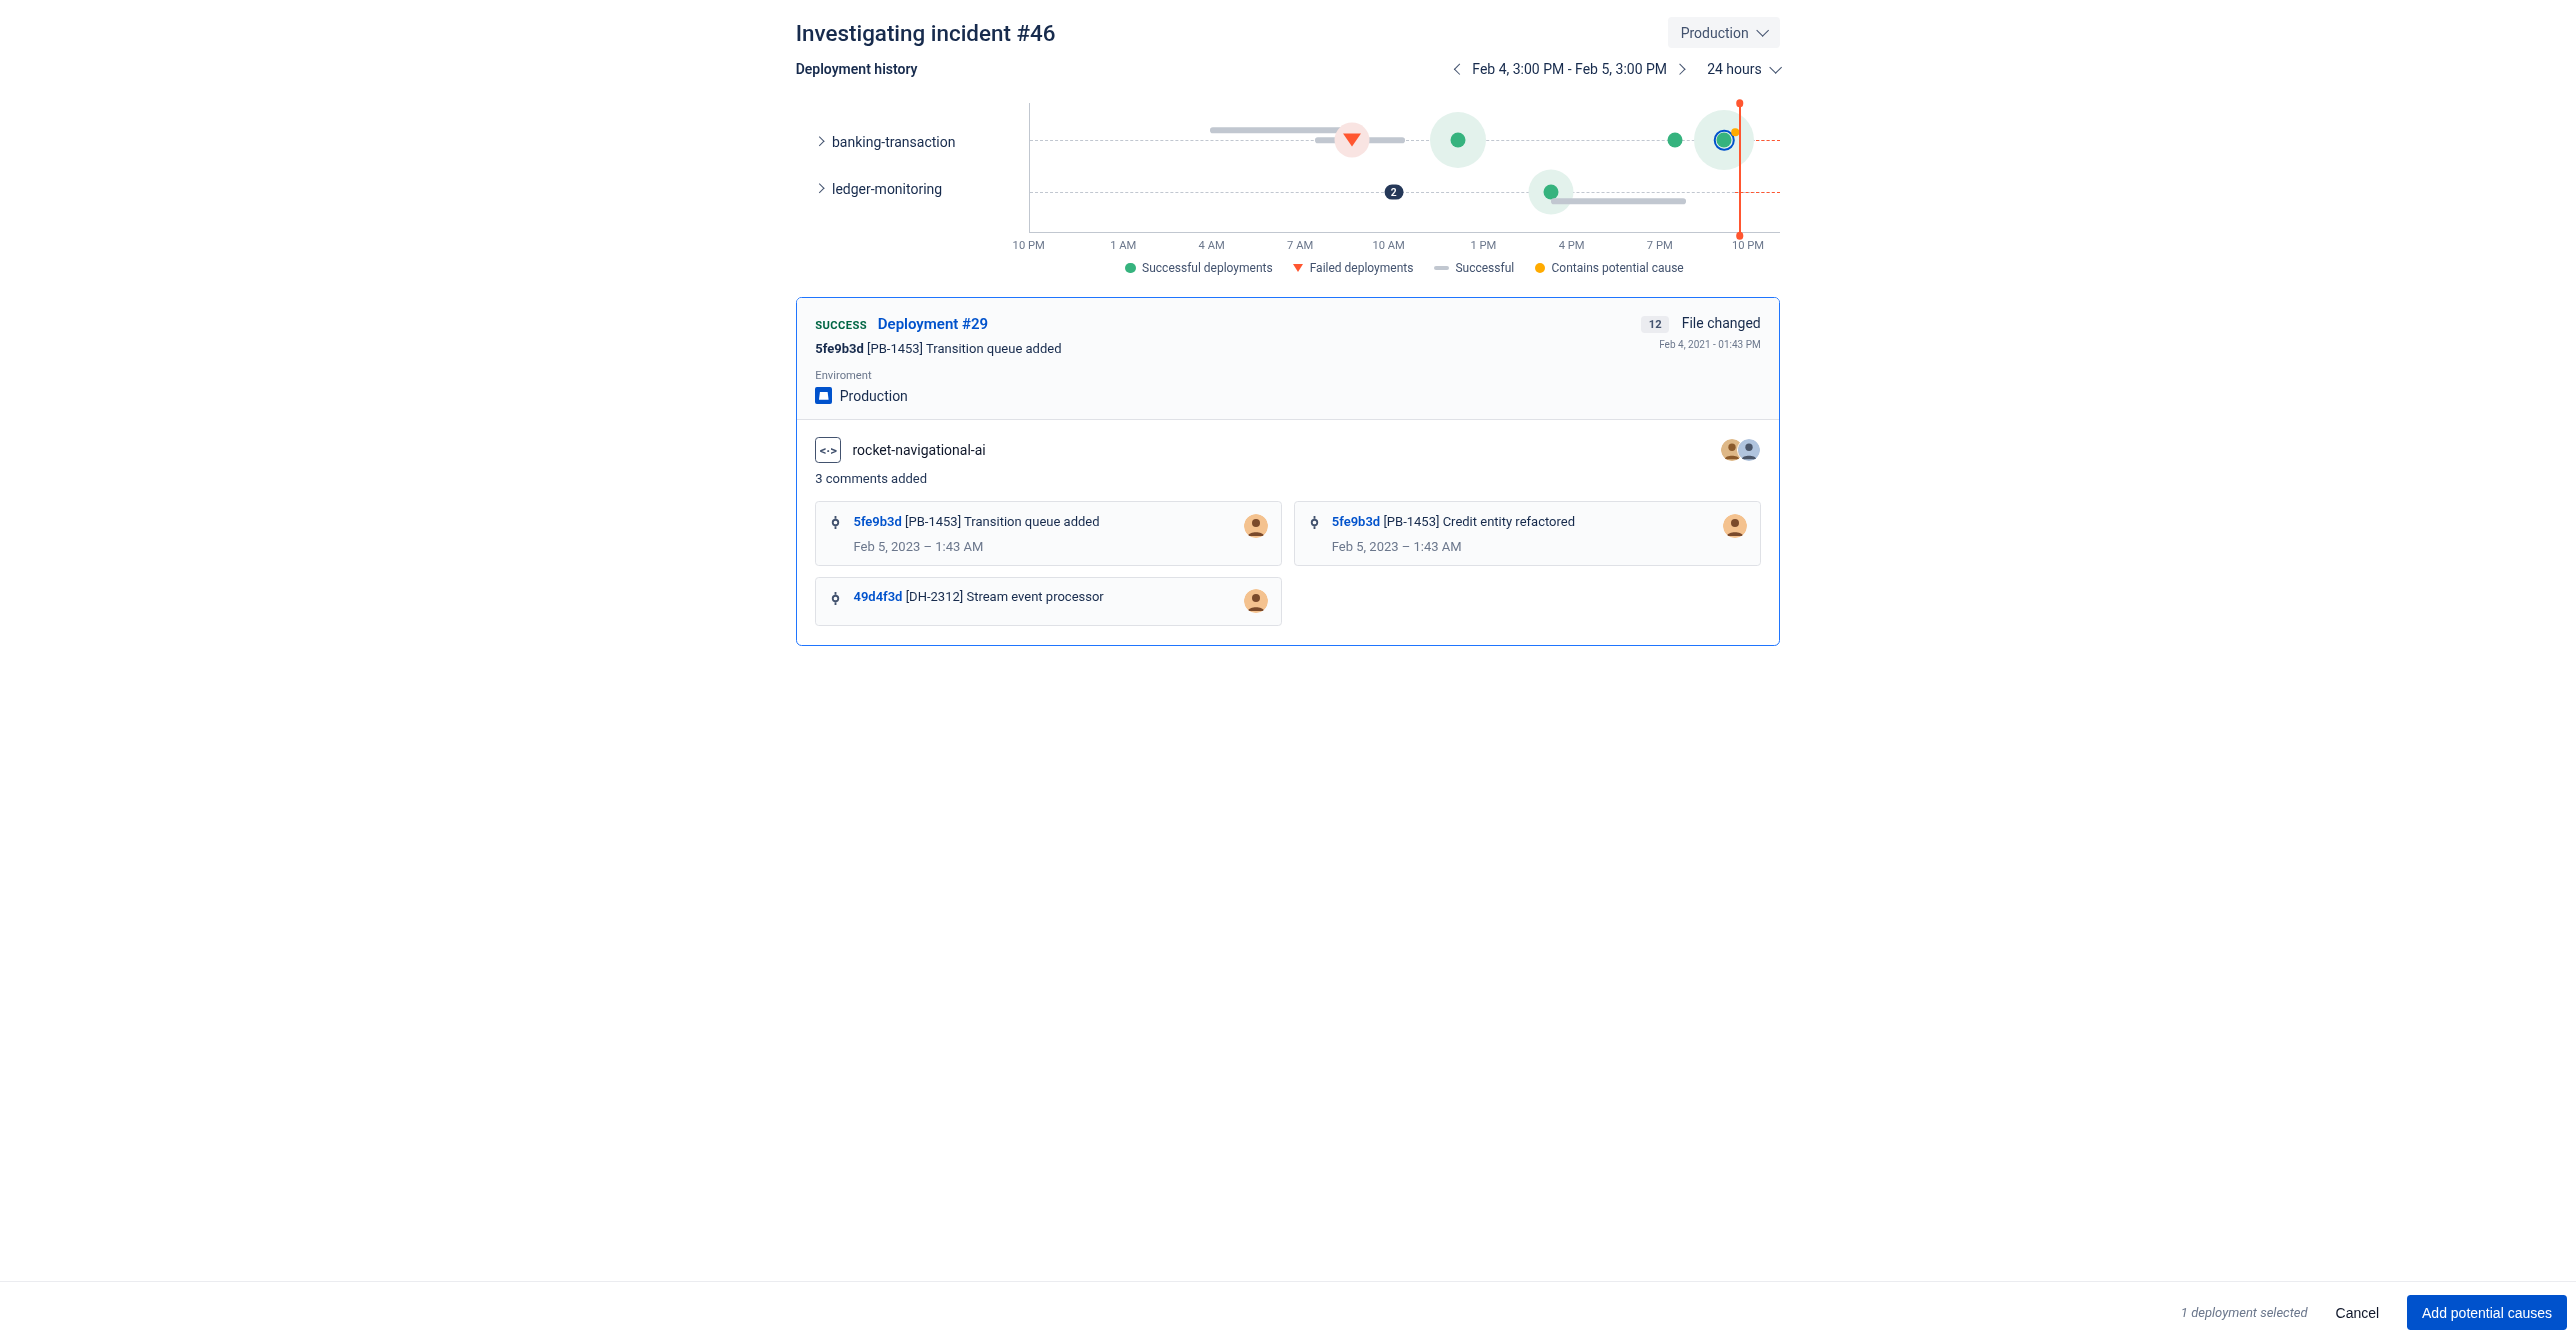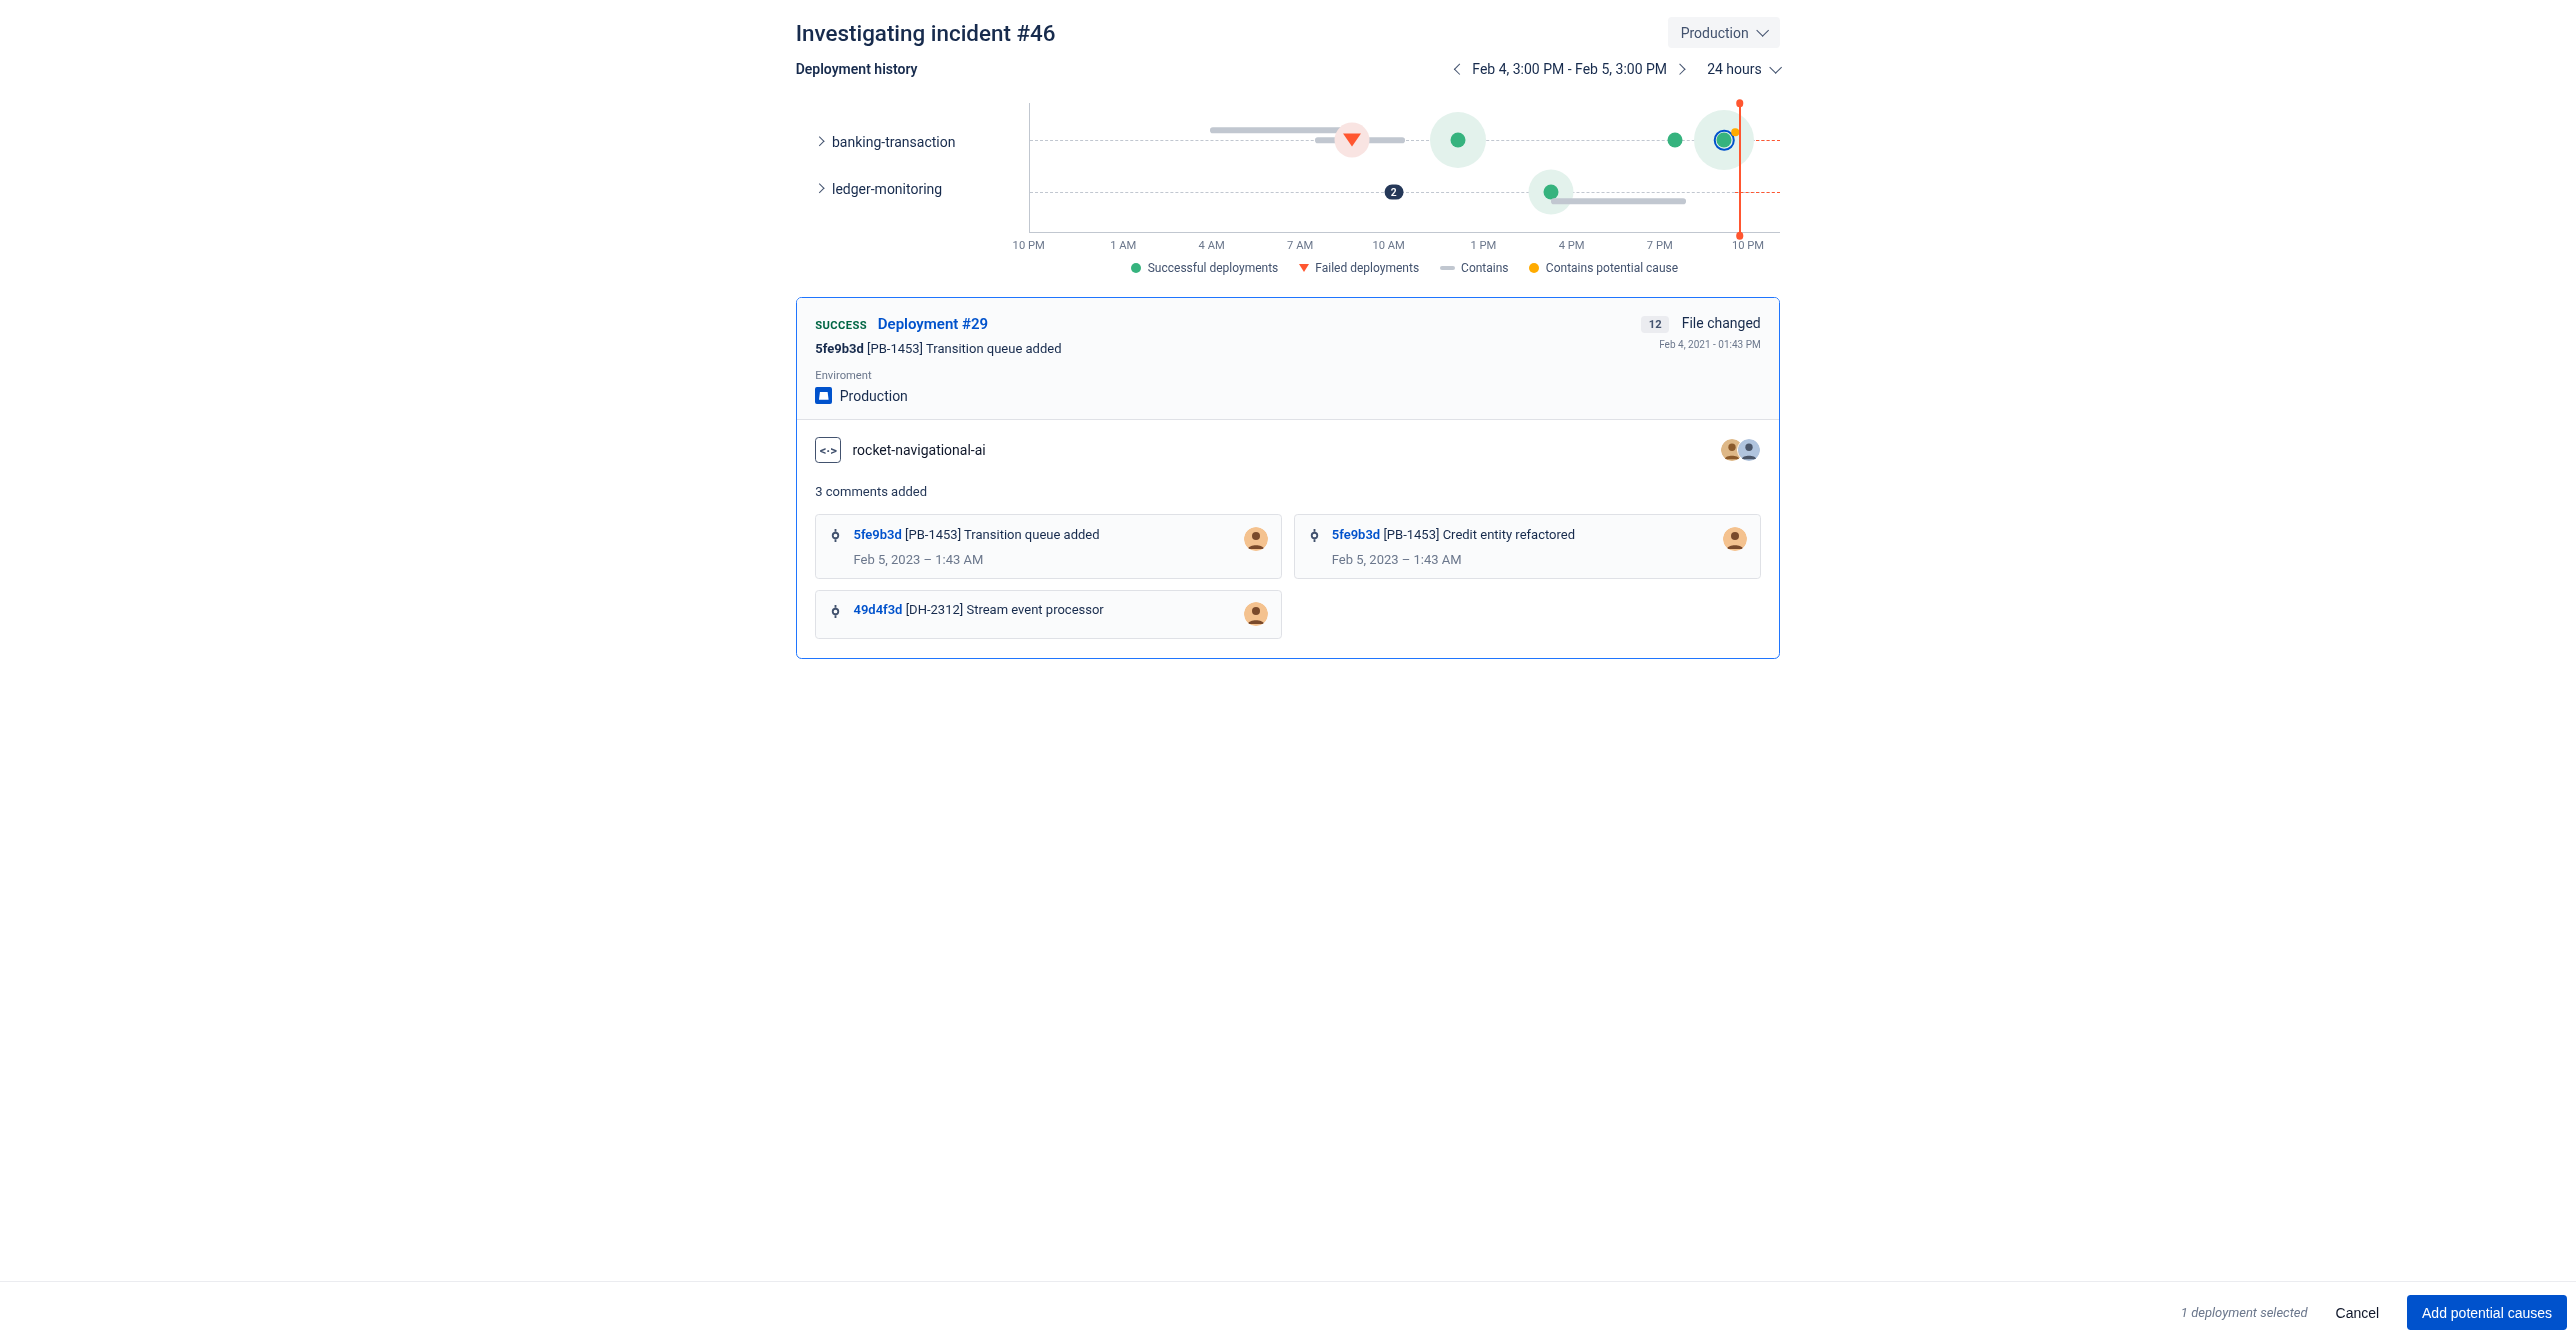--- a/index.html
+++ b/index.html
@@ -341,21 +341,21 @@
   .avatars { display:flex; }
   .avatar {
     width: 24px; height: 24px;
     border-radius: 50%;
     border: 1.9px solid #fff;
     margin-left: -7.5px;
     overflow:hidden;
   }
   .avatar svg { width:100%; height:100%;}
   .comments-count {
-    margin-top: 21px;
+    margin-top: 8px;
     font-size: 13px;
     color: #253858;
   }
   .commit-cards {
     margin-top: 15px;
     display: grid;
     grid-template-columns: 1fr 1fr;
     gap: 11.2px;
   }
   .commit-card {
@@ -511,21 +511,21 @@
         <div class="legend-item">
             <span class="lg-dot lg-green"></span>
             <span>Successful deployments</span>
           </div>
         <div class="legend-item">
             <span class="lg-tri"></span>
             <span>Failed deployments</span>
           </div>
         <div class="legend-item">
             <span class="lg-bar"></span>
-            <span>Contains</span>
+            <span>Successful</span>
           </div>
         <div class="legend-item">
             <span class="lg-dot lg-yellow"></span>
             <span>Contains potential cause</span>
           </div>
       </div>
     </div>
   </div>
 
   <div class="panel">

